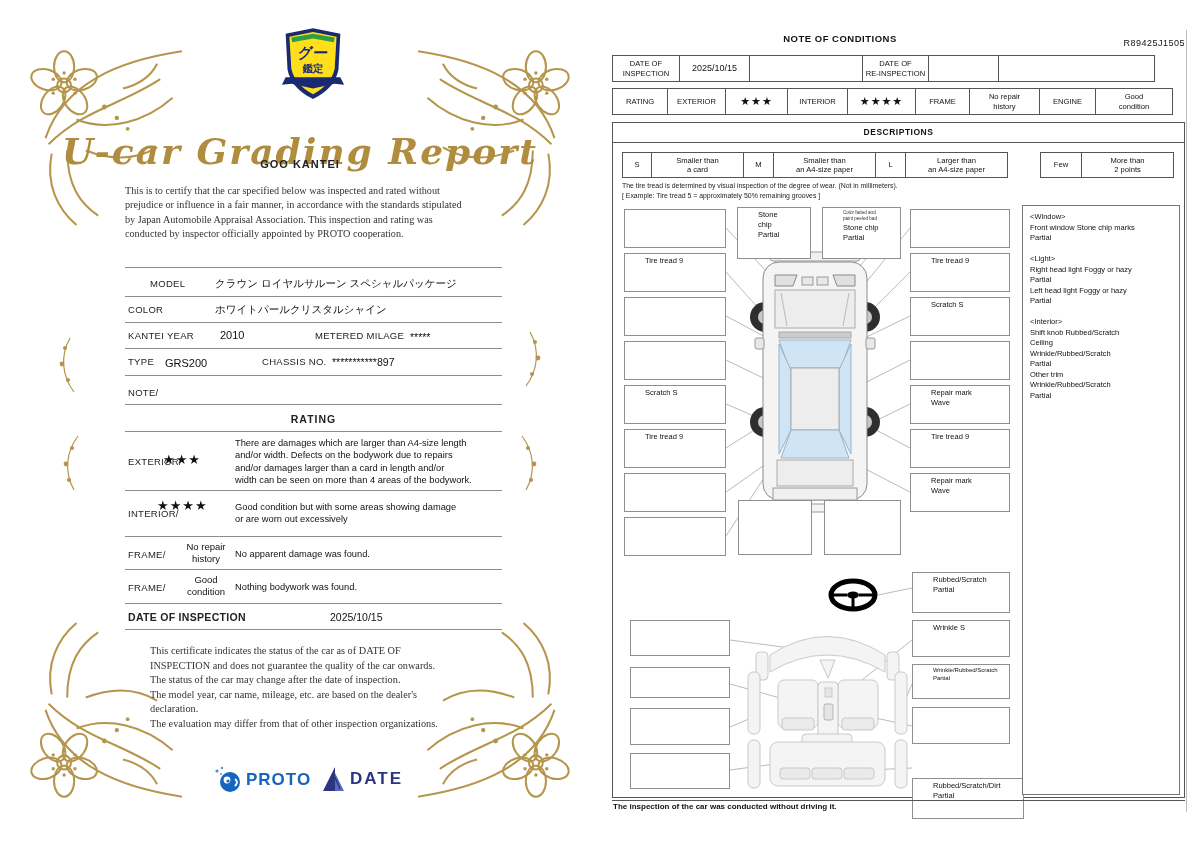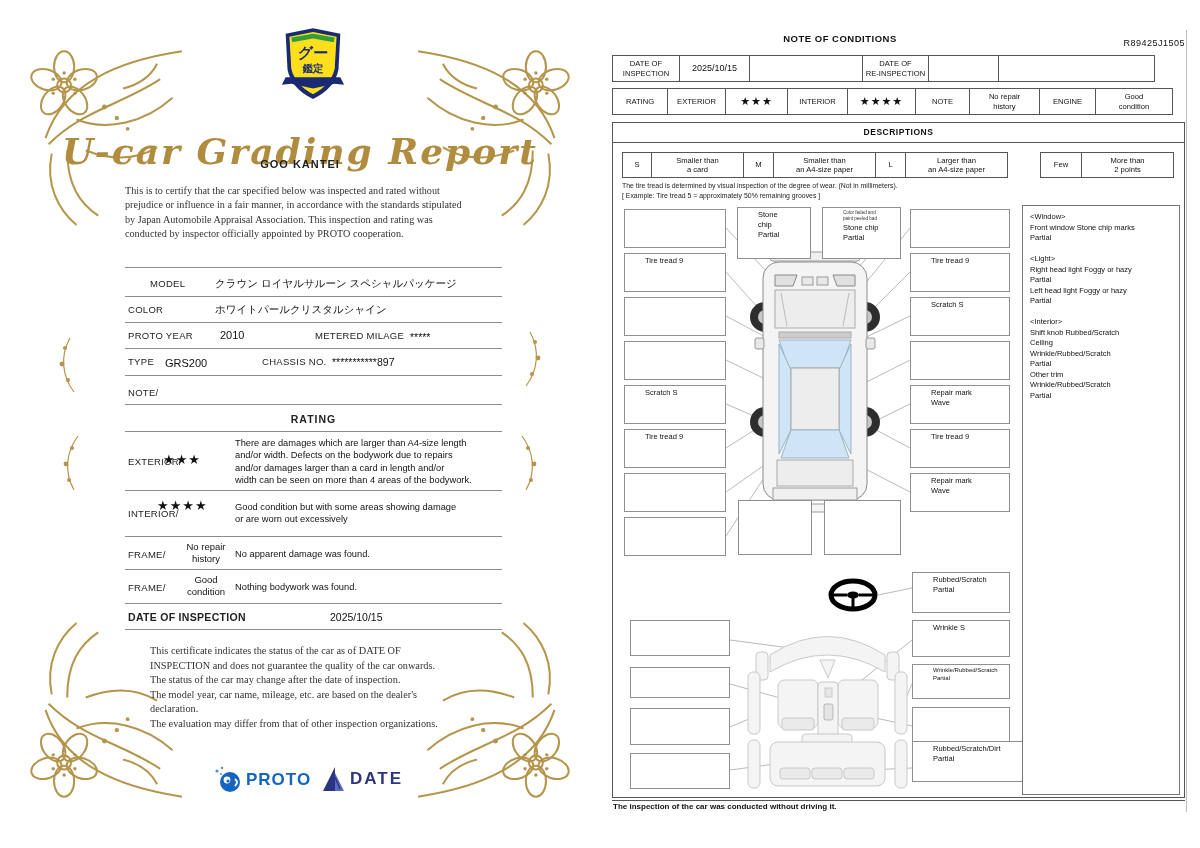--- a/index.html
+++ b/index.html
@@ -101,21 +101,21 @@
 by Japan Automobile Appraisal Association. This inspection and rating was
 conducted by inspector officially appointed by PROTO cooperation.</div>
 
     <div class="hline" style="left:125px;top:267px;width:377px;"></div>
     <div class="abs speclabel" style="left:150px;top:278px;">MODEL</div>
     <div class="abs specvalue" style="left:215px;top:277px;">クラウン ロイヤルサルーン スペシャルパッケージ</div>
     <div class="hline" style="left:125px;top:296px;width:377px;"></div>
     <div class="abs speclabel" style="left:128px;top:304px;">COLOR</div>
     <div class="abs specvalue" style="left:215px;top:303px;">ホワイトパールクリスタルシャイン</div>
     <div class="hline" style="left:125px;top:322px;width:377px;"></div>
-    <div class="abs speclabel" style="left:128px;top:330px;">PROTO YEAR</div>
+    <div class="abs speclabel" style="left:128px;top:330px;">KANTEI YEAR</div>
     <div class="abs specvalue" style="left:220px;top:329px;font-size:11px;">2010</div>
     <div class="abs speclabel" style="left:315px;top:330px;">METERED MILAGE</div>
     <div class="abs specvalue" style="left:410px;top:331px;">*****</div>
     <div class="hline" style="left:125px;top:348px;width:377px;"></div>
     <div class="abs speclabel" style="left:128px;top:356px;">TYPE</div>
     <div class="abs specvalue" style="left:165px;top:357px;font-size:11px;">GRS200</div>
     <div class="abs speclabel" style="left:262px;top:356px;">CHASSIS NO.</div>
     <div class="abs specvalue" style="left:332px;top:356px;">***********897</div>
     <div class="hline" style="left:125px;top:375px;width:377px;"></div>
     <div class="abs speclabel" style="left:128px;top:387px;">NOTE/</div>
@@ -201,21 +201,21 @@
       <div class="cell" style="width:70px;"></div>
       <div class="cell" style="width:156px;"></div>
     </div>
 
     <div class="row" style="left:12px;top:88px;height:27px;">
       <div class="cell" style="width:56px;">RATING</div>
       <div class="cell" style="width:58px;">EXTERIOR</div>
       <div class="cell" style="width:62px;font-size:11px;letter-spacing:1px;">★★★</div>
       <div class="cell" style="width:60px;">INTERIOR</div>
       <div class="cell" style="width:68px;font-size:11px;letter-spacing:1px;">★★★★</div>
-      <div class="cell" style="width:54px;">NOTE</div>
+      <div class="cell" style="width:54px;">FRAME</div>
       <div class="cell" style="width:70px;">No repair
 history</div>
       <div class="cell" style="width:56px;">ENGINE</div>
       <div class="cell" style="width:77px;">Good
 condition</div>
     </div>
 
     <div class="descbox" style="left:12px;top:122px;width:573px;height:676px;"></div>
     <div class="abs c" style="left:12px;top:127px;width:573px;font-size:8.5px;font-weight:bold;letter-spacing:.5px;">DESCRIPTIONS</div>
     <div class="hline" style="left:12px;top:142px;width:573px;border-top-color:#555;"></div>
@@ -371,21 +371,21 @@
 
     <div class="dbox" style="left:30px;top:620px;width:100px;height:36px;"></div>
     <div class="dbox" style="left:30px;top:667px;width:100px;height:31px;"></div>
     <div class="dbox" style="left:30px;top:708px;width:100px;height:37px;"></div>
     <div class="dbox" style="left:30px;top:753px;width:100px;height:36px;"></div>
 
     <div class="dbox" style="left:312px;top:572px;width:98px;height:41px;">Rubbed/Scratch Partial</div>
     <div class="dbox" style="left:312px;top:620px;width:98px;height:37px;">Wrinkle S</div>
     <div class="dbox" style="left:312px;top:664px;width:98px;height:35px;font-size:6px;">Wrinkle/Rubbed/Scratch Partial</div>
     <div class="dbox" style="left:312px;top:707px;width:98px;height:37px;"></div>
-    <div class="dbox" style="left:312px;top:741px;width:112px;height:41px;">Rubbed/Scratch/Dirt Partial</div>
+    <div class="dbox" style="left:312px;top:778px;width:112px;height:41px;">Rubbed/Scratch/Dirt Partial</div>
 
     <div class="sidebox pre" style="left:422px;top:205px;width:158px;height:590px;">&lt;Window&gt;
 Front window Stone chip marks
 Partial
 
 &lt;Light&gt;
 Right head light Foggy or hazy
 Partial
 Left head light Foggy or hazy
 Partial

